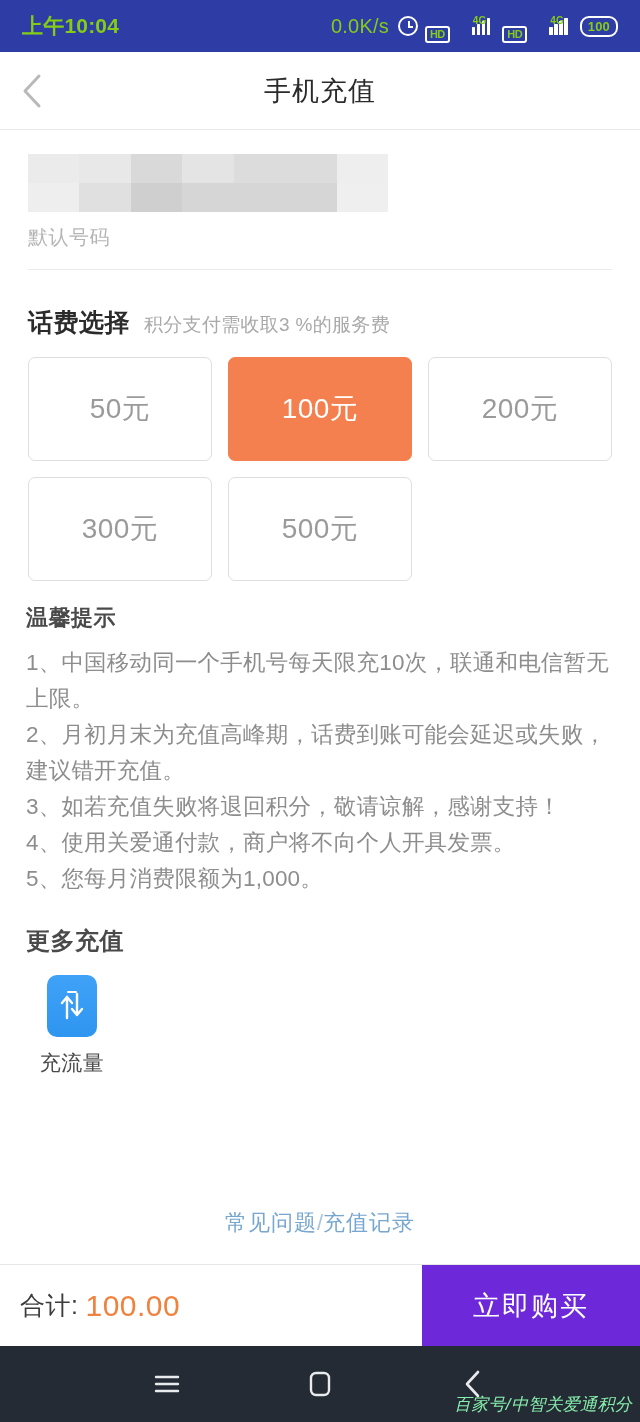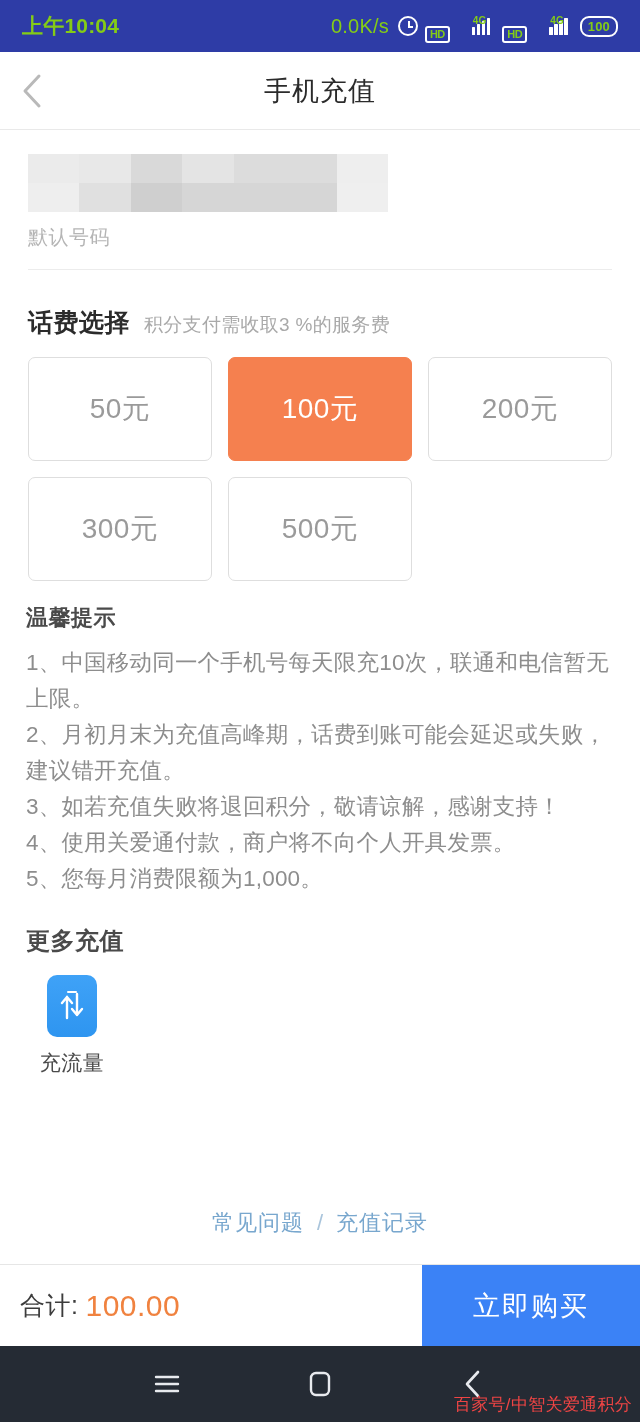--- a/index.html
+++ b/index.html
@@ -77,49 +77,49 @@
   .more-items { margin-top:18px; display:flex; }
   .more-item { width:92px; display:flex; flex-direction:column; align-items:center; }
   .flow-icon {
     width:50px; height:62px; border-radius:10px;
     background:linear-gradient(180deg,#3FA2F7 0%,#2E95F0 100%);
     display:flex; align-items:center; justify-content:center;
   }
   .more-label { margin-top:12px; font-size:21px; color:#4a4a4a; letter-spacing:.5px; }
 
   
-  .links { margin-top:auto; padding-bottom:26px; display:flex; justify-content:center; align-items:center; gap:13px; }
+  .links { margin-top:auto; padding-bottom:26px; display:flex; justify-content:center; align-items:center; }
   .links a { font-size:22px; color:#78A7CE; text-decoration:none; letter-spacing:1px; }
   .links .sep { font-size:22px; color:#A9C4DB; }
 
   
   .bottombar {
     flex:0 0 82px; height:82px; display:flex; align-items:stretch;
     border-top:1px solid #e6e6e6; background:#fff;
   }
   .total { flex:1; display:flex; align-items:center; padding-left:20px; }
   .total-label { font-size:25px; color:#3c3c3c; letter-spacing:.5px; }
   .total-value { font-size:30px; color:#F0823F; margin-left:7px; letter-spacing:.5px; }
   .buy-btn {
-    width:218px; background:#3b82f6; color:#fff;
+    width:218px; background:#6d28d9; color:#fff;
     display:flex; align-items:center; justify-content:center;
     font-size:27px; letter-spacing:2px; border:none; cursor:pointer;
     font-family:"Liberation Sans", sans-serif;
   }
 
   
   .androidnav {
     flex:0 0 76px; height:76px; background:#252B34;
     display:flex; align-items:center; justify-content:space-around;
     position:relative; padding:0 90px;
   }
   .nav-btn { width:60px; display:flex; align-items:center; justify-content:center; }
   .watermark {
     position:absolute; right:8px; bottom:6px;
-    font-size:17px; color:#ef4444; letter-spacing:.3px; white-space:nowrap;
+    font-size:17px; color:#86efac; letter-spacing:.3px; white-space:nowrap;font-style:italic;
   }
 </style>
 </head>
 <body>
 
 <div class="phone">
 
   <div class="statusbar">
     <span class="sb-time">上午10:04</span>
     <span class="sb-right">

